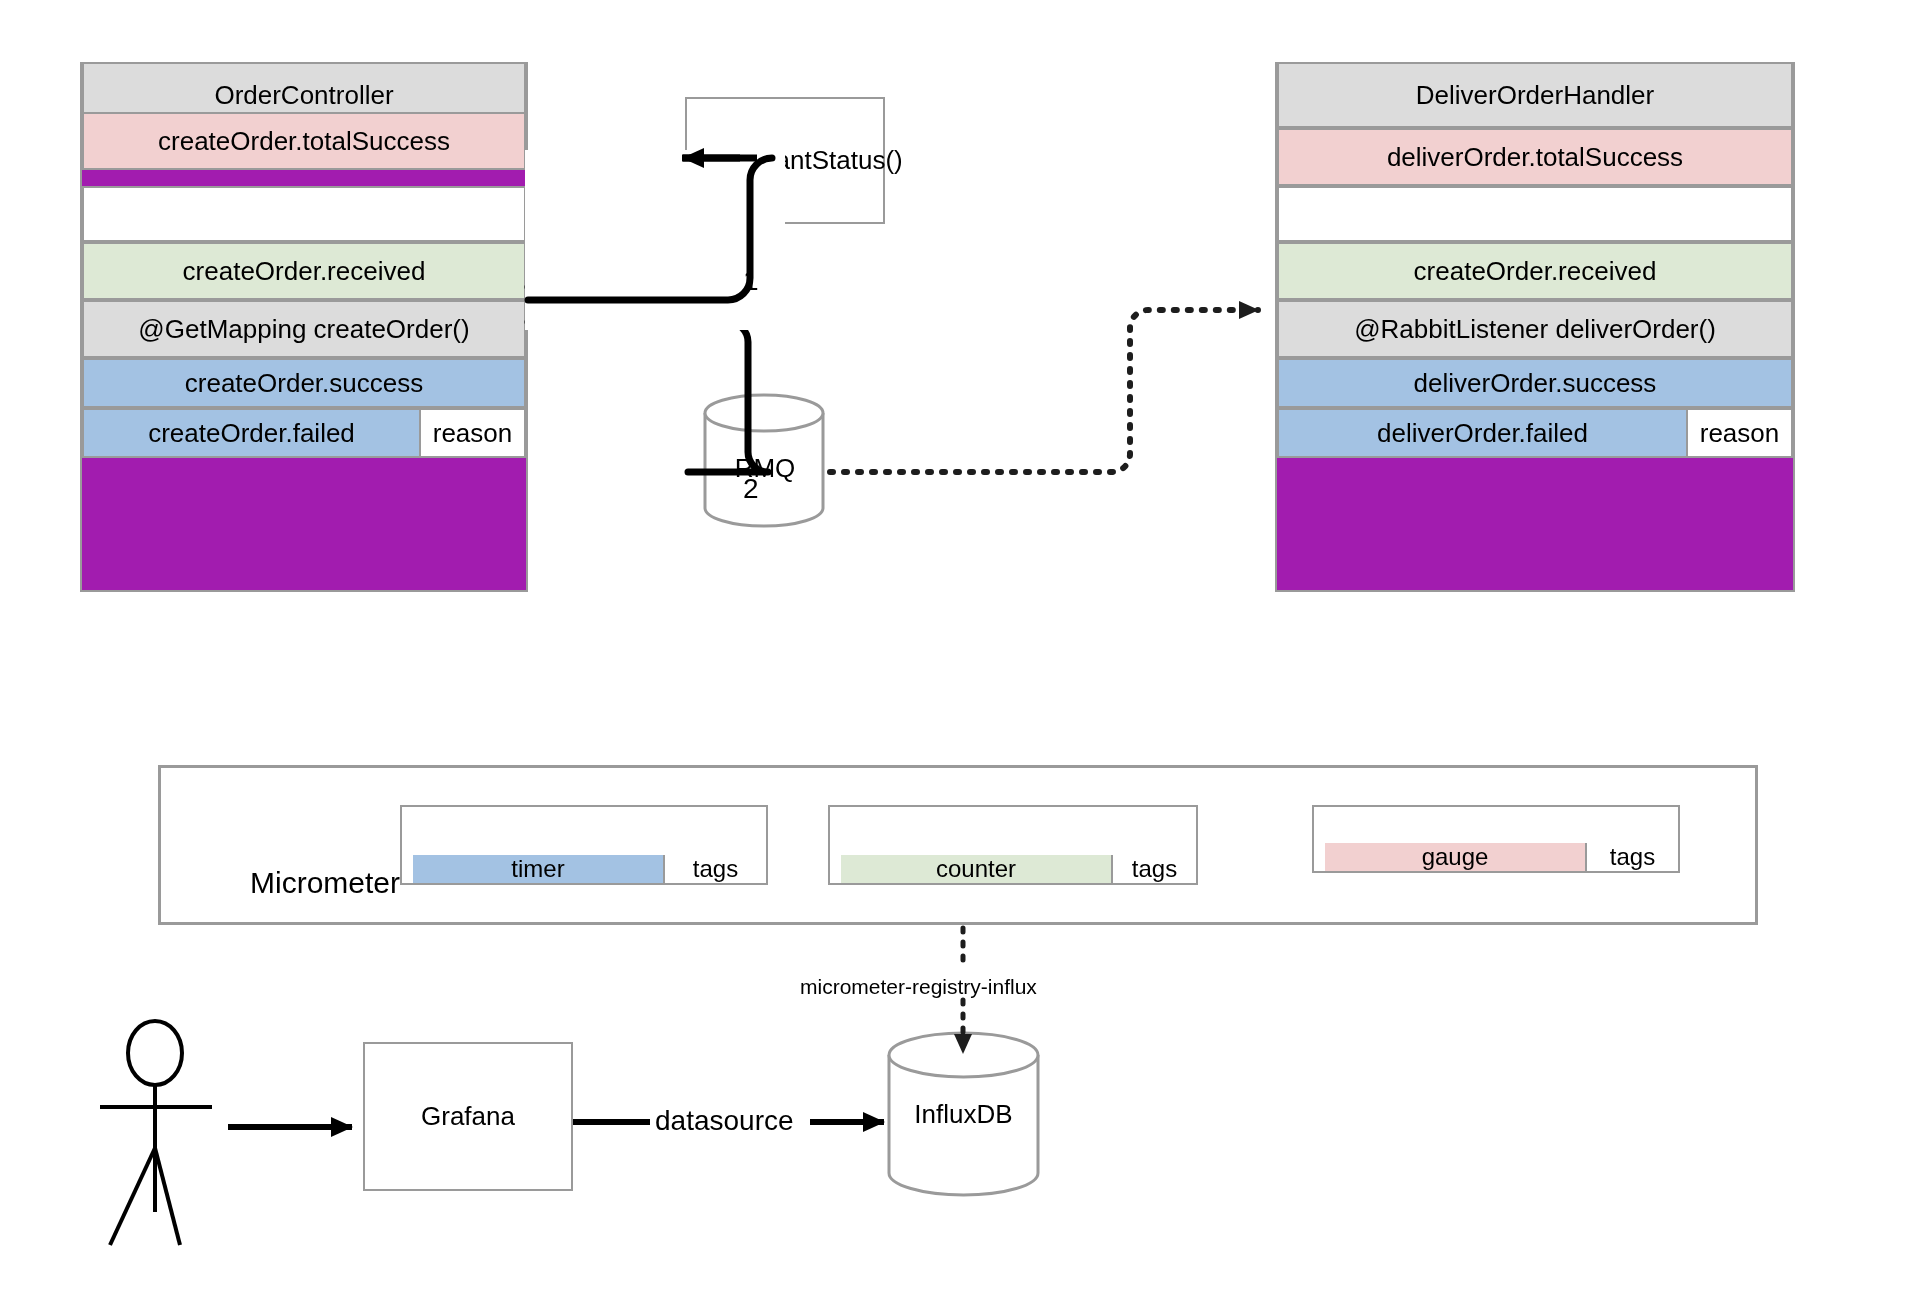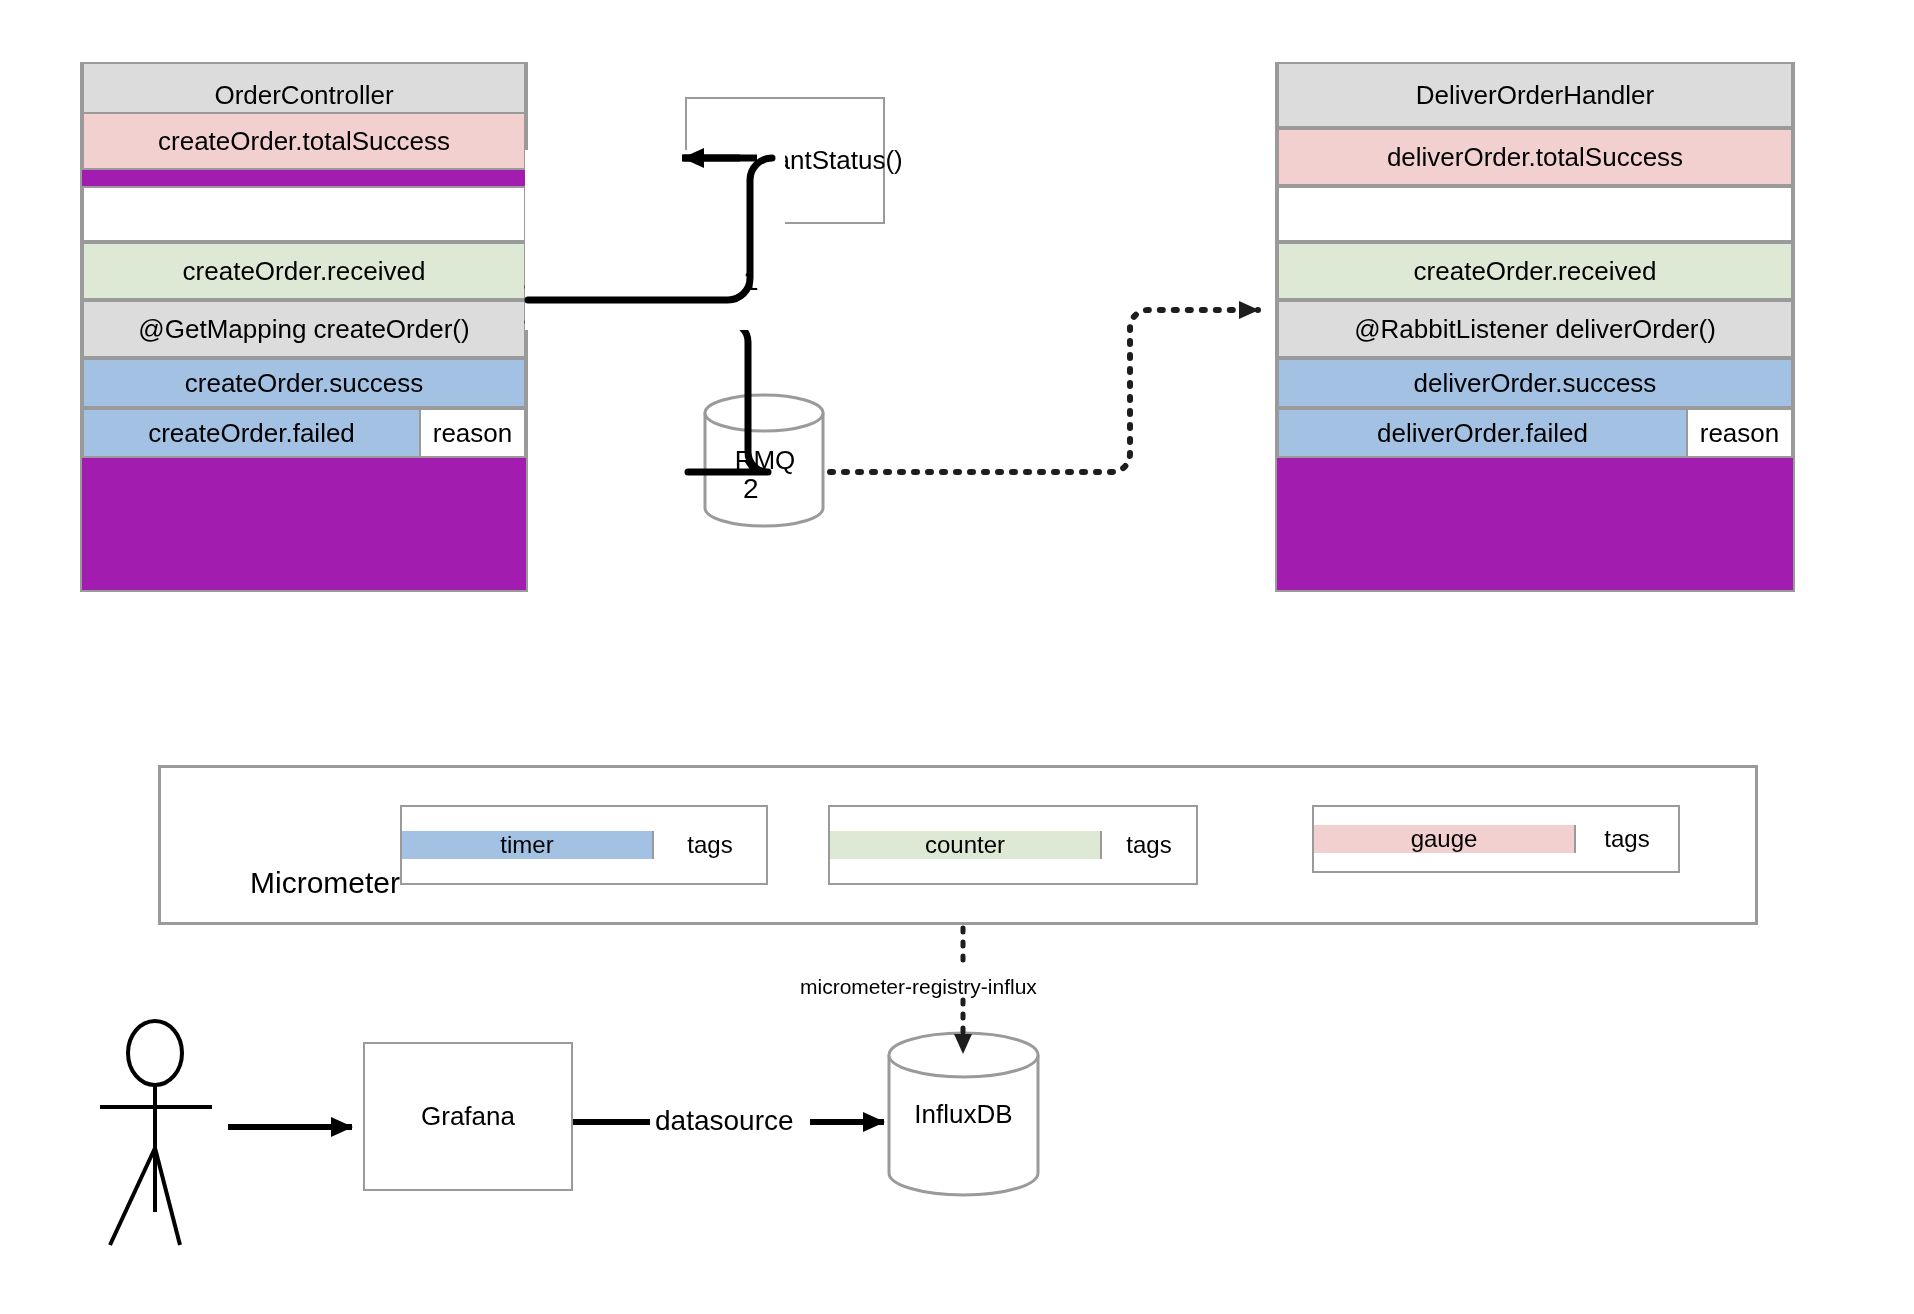--- a/index.html
+++ b/index.html
@@ -32,22 +32,23 @@
   }
 
   .plainbox{
     border:2px solid #9a9a9a;background:#ffffff;
     display:flex;align-items:center;justify-content:center;
     font-size:26px;box-sizing:border-box;
   }
 
   .micro-label{font-size:30px;}
   .metric{
-    display:flex;align-items:center;border:2px solid #9a9a9a;box-sizing:border-box;
+    display:flex;align-items:flex-end;border:2px solid #9a9a9a;box-sizing:border-box;
     background:#ffffff;
+    padding-left:11px;
   }
   .metric .mname{
     display:flex;align-items:center;justify-content:center;
     font-size:24px;box-sizing:border-box;
   }
   .metric .mtags{
     display:flex;align-items:center;justify-content:center;
     font-size:24px;background:#ffffff;border-left:2px solid #9a9a9a;box-sizing:border-box;
   }
 
@@ -130,21 +131,21 @@
   <div class="abs plainbox" style="left:685px;top:97px;width:200px;height:127px;">
     <span>getMerchantStatus()</span>
   </div>
 
   
   <div class="abs" style="left:703px;top:393px;width:122px;height:135px;">
     <svg width="122" height="135" viewBox="0 0 122 135">
       <path d="M2,20 L2,115 A59,18 0 0 0 120,115 L120,20" fill="#ffffff" stroke="#9a9a9a" stroke-width="3"></path>
       <ellipse cx="61" cy="20" rx="59" ry="18" fill="#ffffff" stroke="#9a9a9a" stroke-width="3"></ellipse>
     </svg>
-    <span class="abs" style="left:0;top:0;width:124px;height:135px;display:flex;align-items:center;justify-content:center;font-size:26px;">RMQ</span>
+    <span class="abs" style="left:0;top:8px;width:124px;height:135px;display:flex;align-items:center;justify-content:center;font-size:26px;">RMQ</span>
   </div>
 
   
   <span class="seqnum" style="left:743px;top:268px;">1</span>
   <span class="seqnum" style="left:743px;top:473px;">2</span>
 
   
   <div class="abs" style="left:158px;top:765px;width:1600px;height:160px;border:3px solid #9a9a9a;background:#ffffff;box-sizing:border-box;">
   </div>
 

